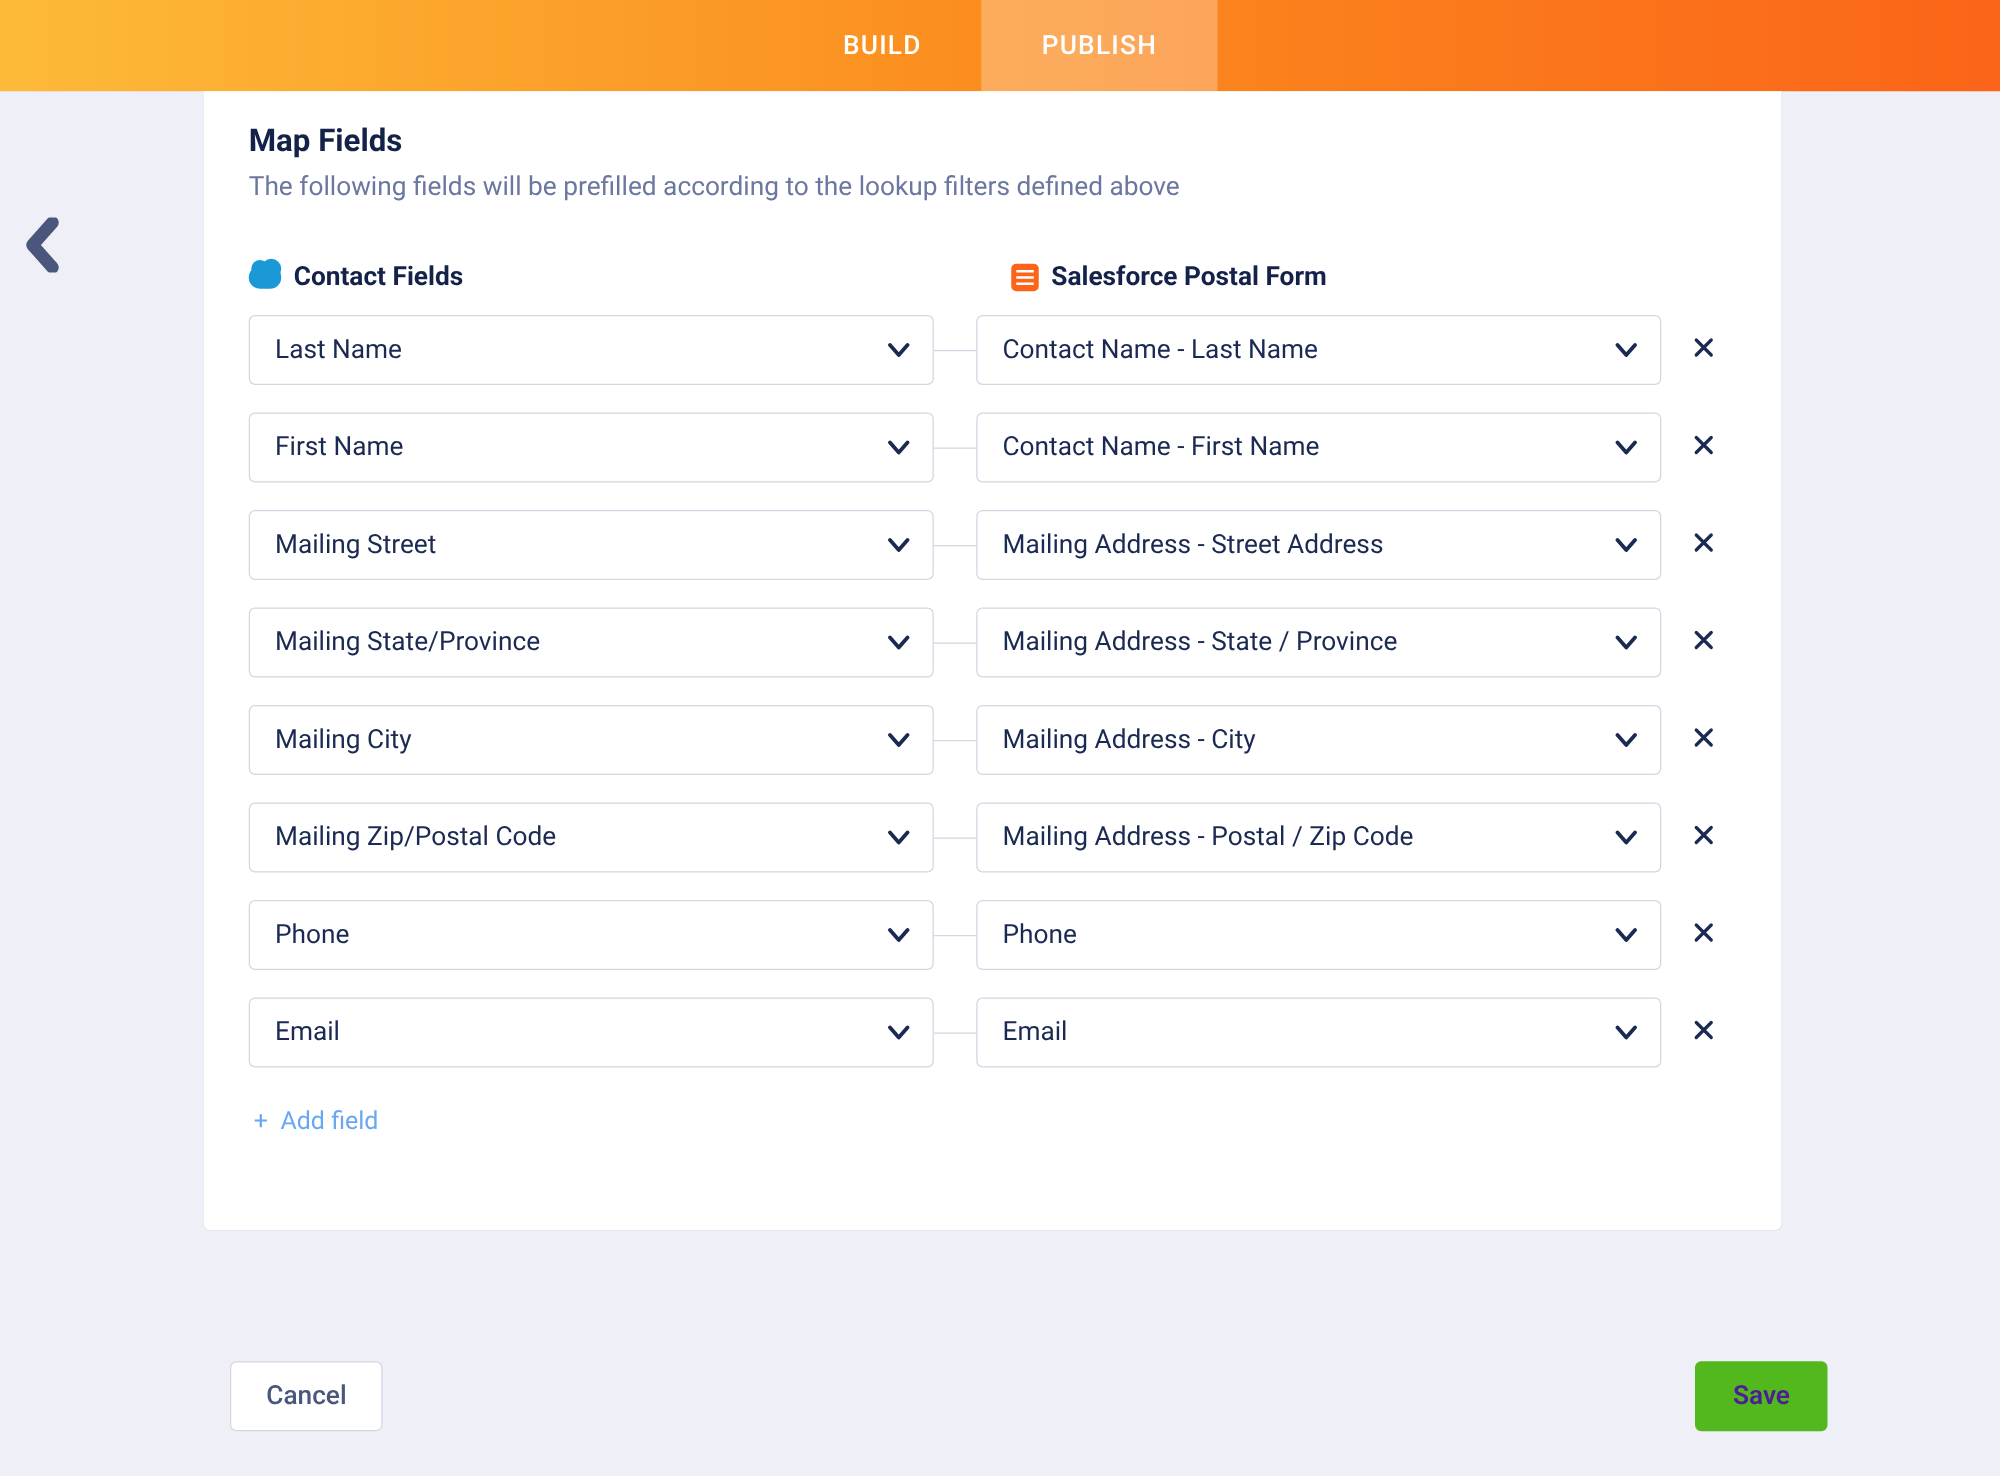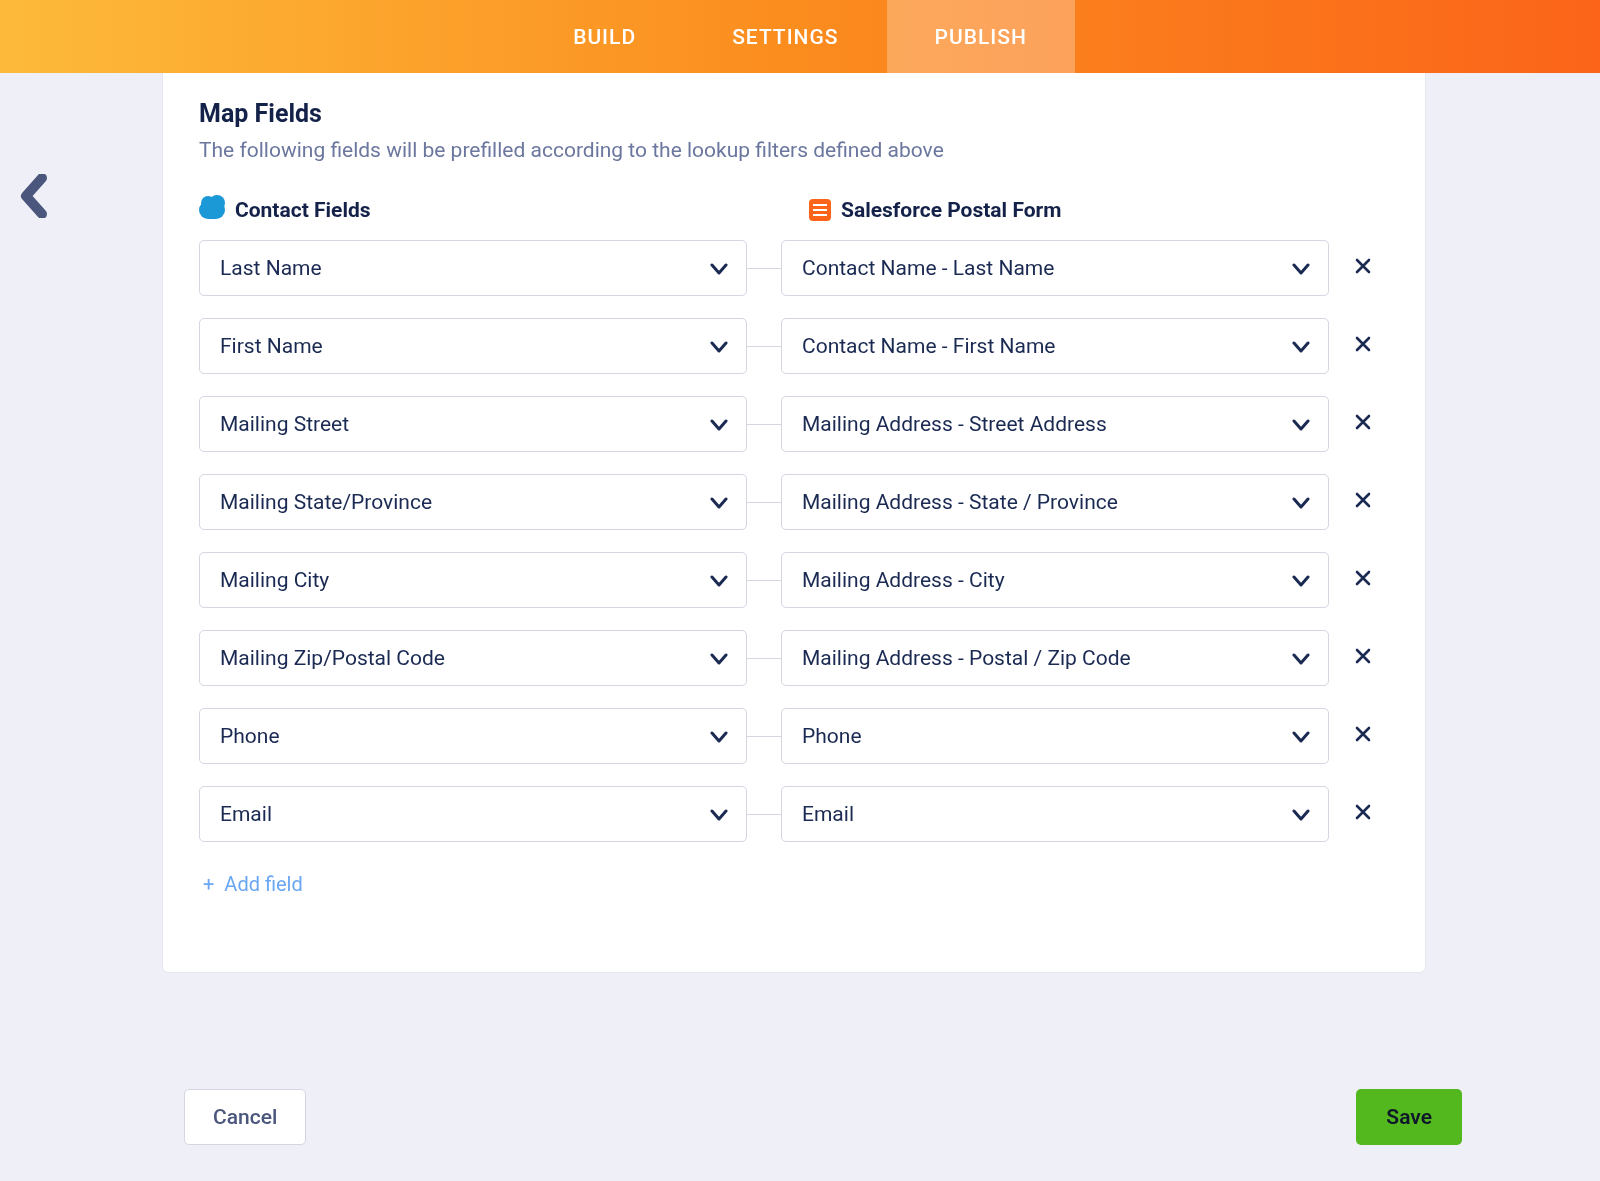--- a/index.html
+++ b/index.html
@@ -60,21 +60,21 @@
   }
   .section-title {
     font-size: 25px;
     font-weight: 700;
     color: #142249;
     margin-bottom: 10px;
   }
   .section-desc {
     font-size: 21px;
     color: #6b779e;
-    margin-bottom: 36px;
+    margin-bottom: 48px;
   }
   .col-headers {
     display: flex;
     margin-bottom: 18px;
     gap: 28px;
   }
   .col-header {
     display: flex;
     align-items: center;
     gap: 10px;
@@ -181,33 +181,32 @@
     align-items:center;
     cursor:pointer;
   }
   .btn.cancel {
     background:#fff;
     border:1px solid #d4d6e2;
     color:#4a567b;
   }
   .btn.save {
     background:#53b81e;
-    color:#0f172a;
+    color:#4c1d95;
     border:none;
     font-weight:600;
     padding: 0 30px;
   }
 </style>
 </head>
 <body>
 
 <div class="topbar">
   <div class="tabs">
     <div class="tab">BUILD</div>
-    <div class="tab">SETTINGS</div>
     <div class="tab active">PUBLISH</div>
   </div>
 </div>
 
 <div class="back-chevron">
   <svg width="34" height="44" viewBox="0 0 34 44">
     <polyline points="24,4 8,22 24,40" fill="none" stroke="#4a567b" stroke-width="10" stroke-linecap="round" stroke-linejoin="round"></polyline>
   </svg>
 </div>
 

